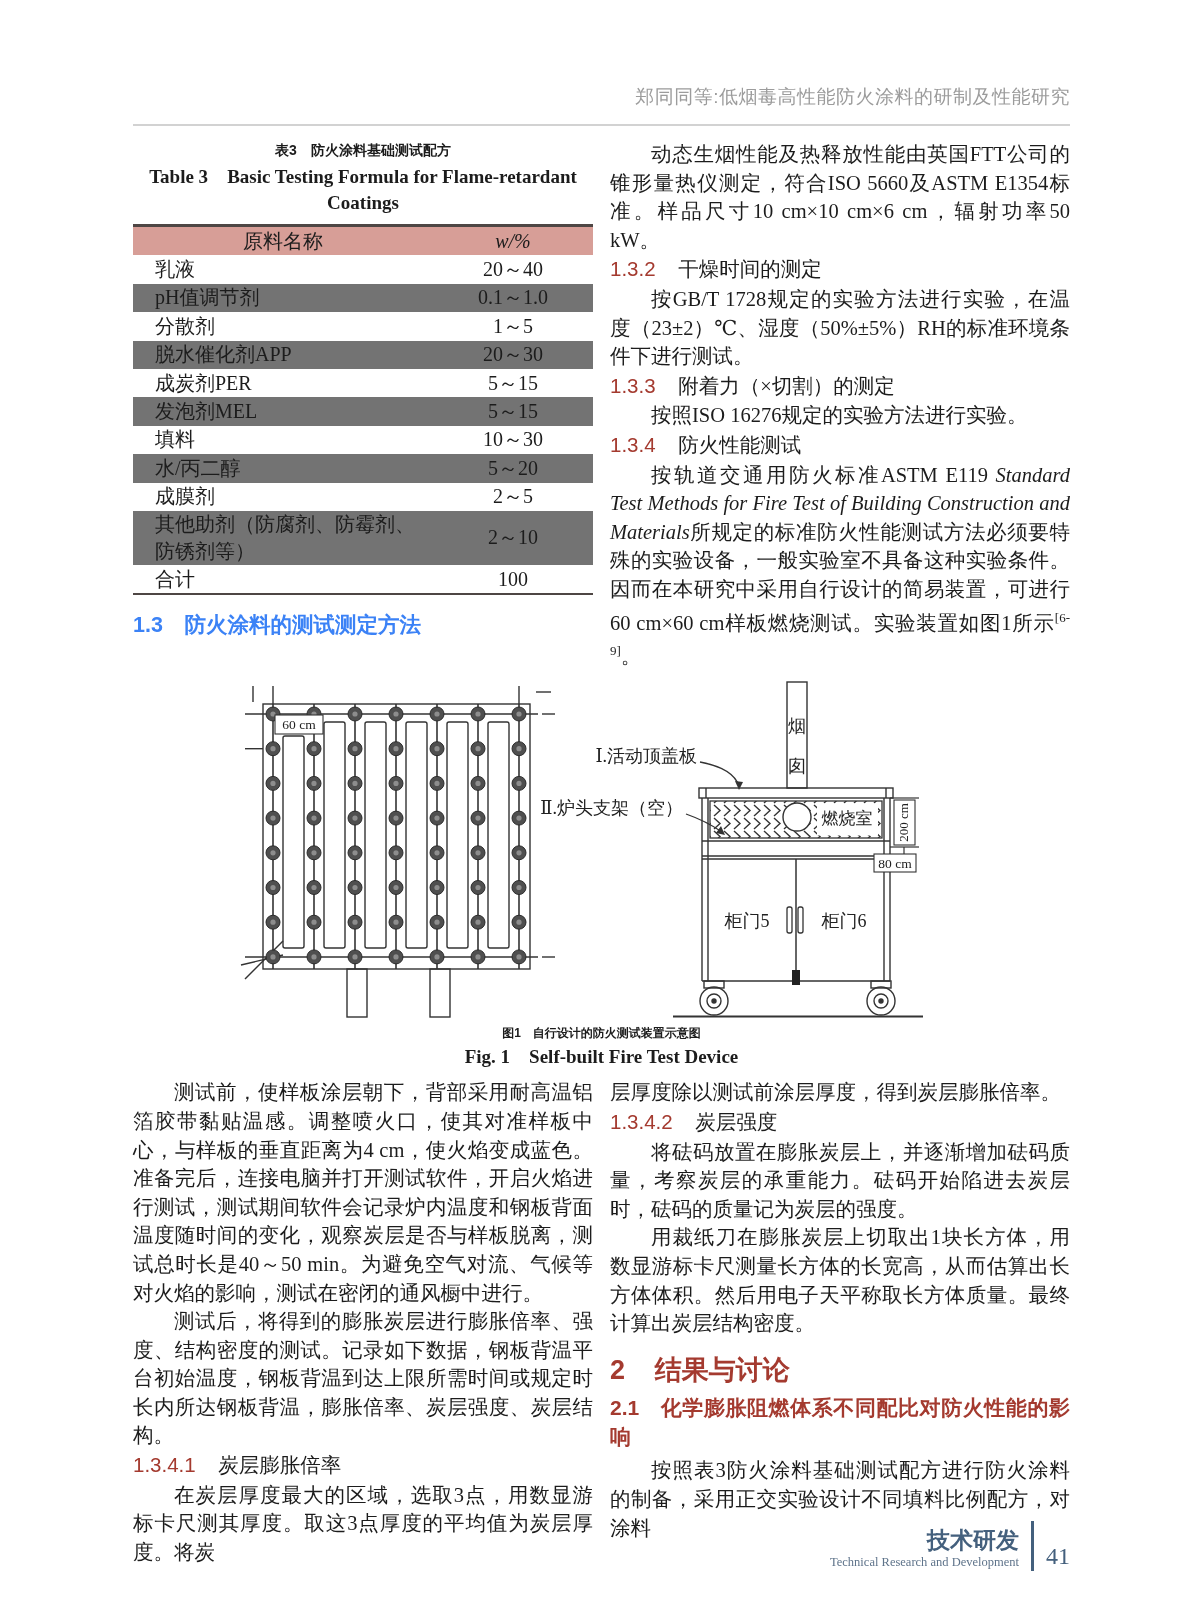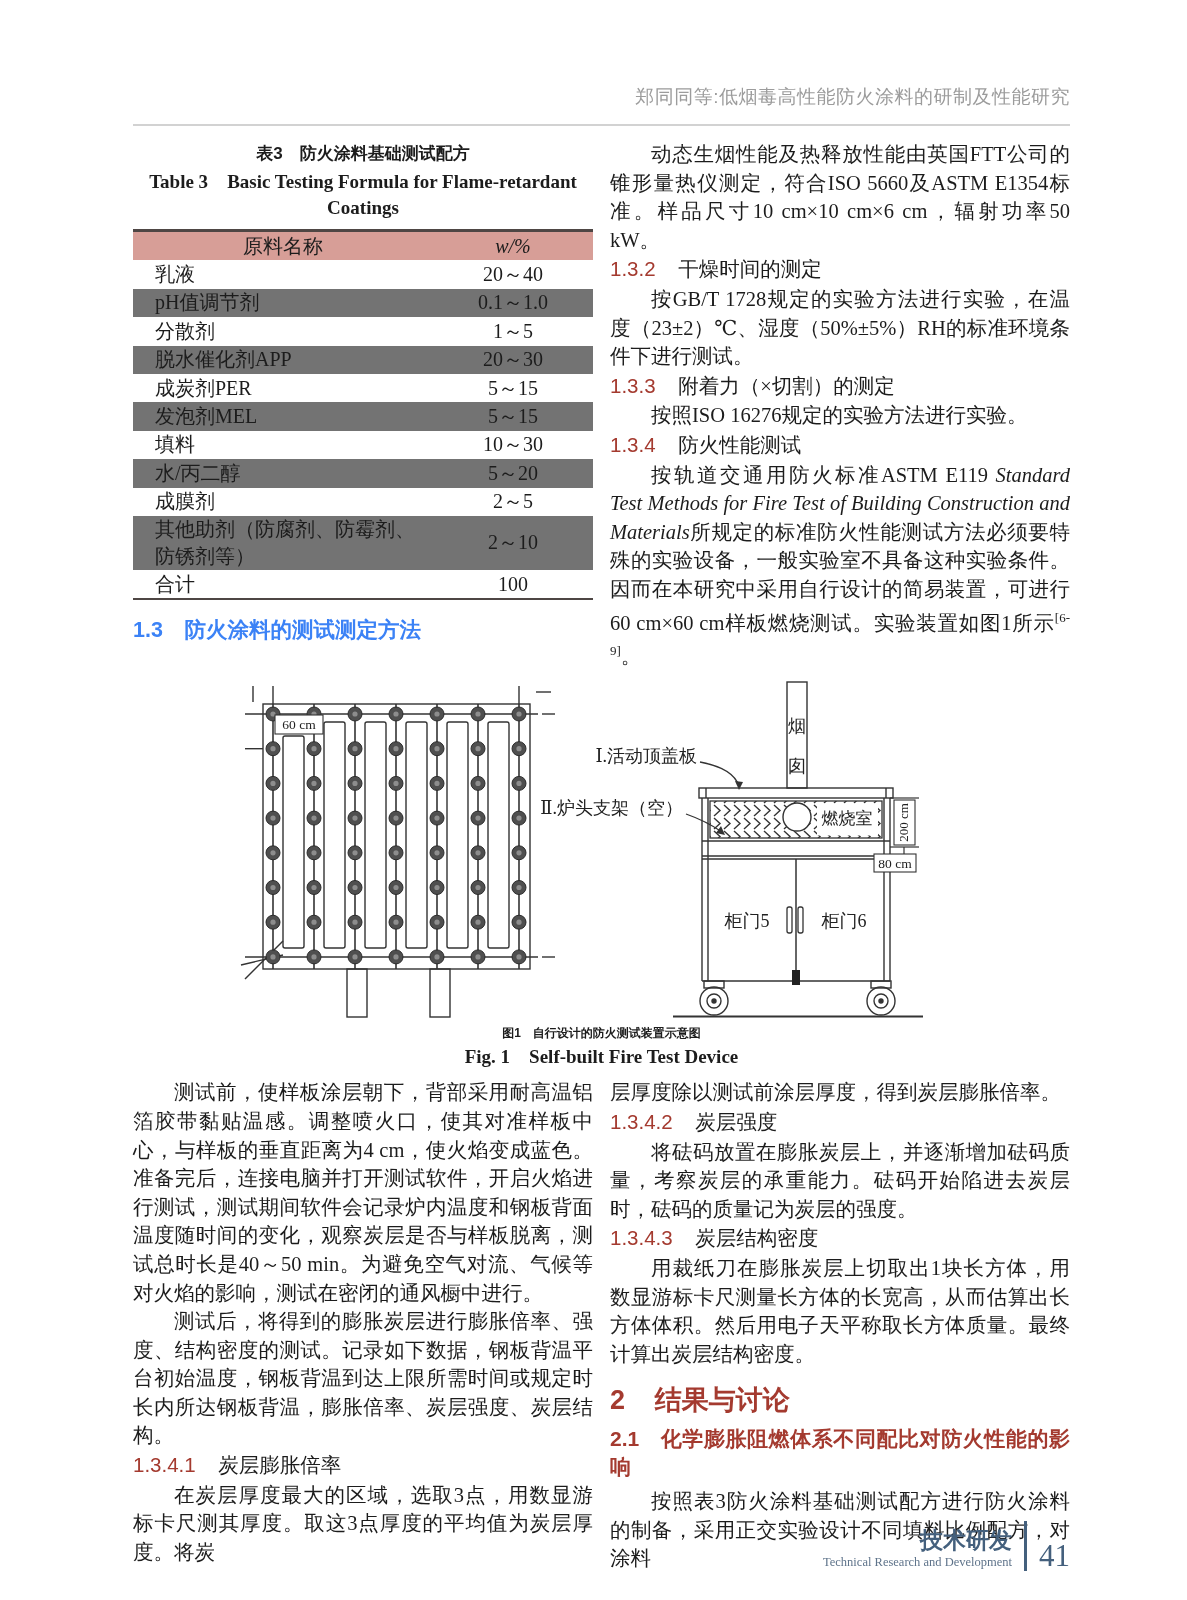--- a/index.html
+++ b/index.html
@@ -20,21 +20,21 @@
   .head-rule{border:none;border-top:2px solid #d2d2d2;margin:14px 0 14px 0;}
   .cols{display:flex;gap:17px;}
   .col{width:460px;}
   .body-text{font-size:20.5px;line-height:28.6px;text-align:justify;}
   .body-text p{margin:0;text-indent:2em;}
   .ital{font-style:italic;}
   sup{font-size:13px;}
   
   .tbl-title-cn{
     text-align:center;font-family:"Liberation Sans","DejaVu Sans",sans-serif;
-    font-weight:bold;font-size:17px;margin:2px 0 4px 0;
+    font-weight:bold;font-size:14px;margin:2px 0 4px 0;
   }
   .tbl-title-cn .sp{display:inline-block;width:1em;}
   .tbl-title-en{text-align:center;font-weight:bold;font-size:19px;line-height:26px;}
   .tbl-title-en .sp{display:inline-block;width:1em;}
   table.formula{
     width:100%;border-collapse:collapse;margin-top:8px;
     border-top:3px solid #4e4644;border-bottom:2.5px solid #4e4644;
     font-size:20px;
   }
   table.formula th,table.formula td{padding:0;height:28.4px;font-weight:normal;}
@@ -76,21 +76,21 @@
     position:absolute;right:117px;top:1513px;
     display:flex;align-items:flex-end;gap:12px;margin-top:8px;
   }
   .footer .f-text{text-align:right;}
   .footer .f-cn{
     font-family:"Liberation Sans","DejaVu Sans",sans-serif;
     font-weight:bold;font-size:23px;color:#44607d;line-height:26px;
   }
   .footer .f-en{font-size:12.5px;color:#5e738a;line-height:18px;}
   .footer .f-bar{width:3px;height:50px;background:#44607d;}
-  .footer .f-num{font-size:31px;color:#44607d;line-height:30px;text-align:right;}
+  .footer .f-num{font-size:24px;color:#44607d;line-height:30px;text-align:right;}
 </style>
 </head>
 <body>
 
 <div class="page">
   <div class="inner">
 
     <div class="running-head">郑同同等:低烟毒高性能防火涂料的研制及性能研究</div>
     <hr class="head-rule">
 
@@ -434,23 +434,20 @@
         </div>
         <p>在炭层厚度最大的区域，选取3点，用数显游标卡尺测其厚度。取这3点厚度的平均值为炭层厚度。将炭</p>
       </div>
 
       <div class="col body-text">
         <p style="text-indent:0;">层厚度除以测试前涂层厚度，得到炭层膨胀倍率。</p>
         <div class="sec-l2">
           <span class="num">1.3.4.2</span><span>炭层强度</span>
         </div>
         <p>将砝码放置在膨胀炭层上，并逐渐增加砝码质量，考察炭层的承重能力。砝码开始陷进去炭层时，砝码的质量记为炭层的强度。</p>
-        <div class="sec-l2">
-          <span class="num">1.3.4.3</span><span>炭层结构密度</span>
-        </div>
         <p>用裁纸刀在膨胀炭层上切取出1块长方体，用数显游标卡尺测量长方体的长宽高，从而估算出长方体体积。然后用电子天平称取长方体质量。最终计算出炭层结构密度。</p>
         <div class="sec-big">
           <span class="num">2</span><span>结果与讨论</span>
         </div>
         <div class="sec-l1b">
           <span class="num">2.1</span><span>化学膨胀阻燃体系不同配比对防火性能的影响</span>
         </div>
         <p>按照表3防火涂料基础测试配方进行防火涂料的制备，采用正交实验设计不同填料比例配方，对涂料</p>
       </div>
     </div>

